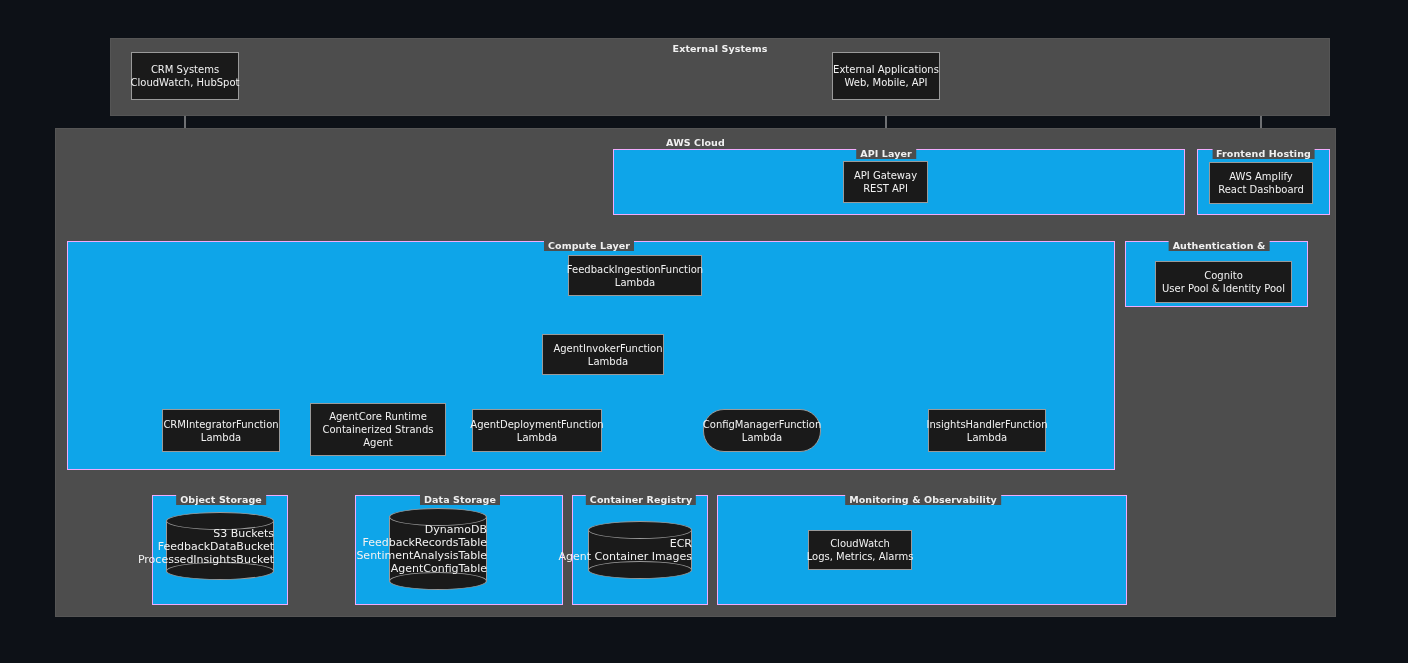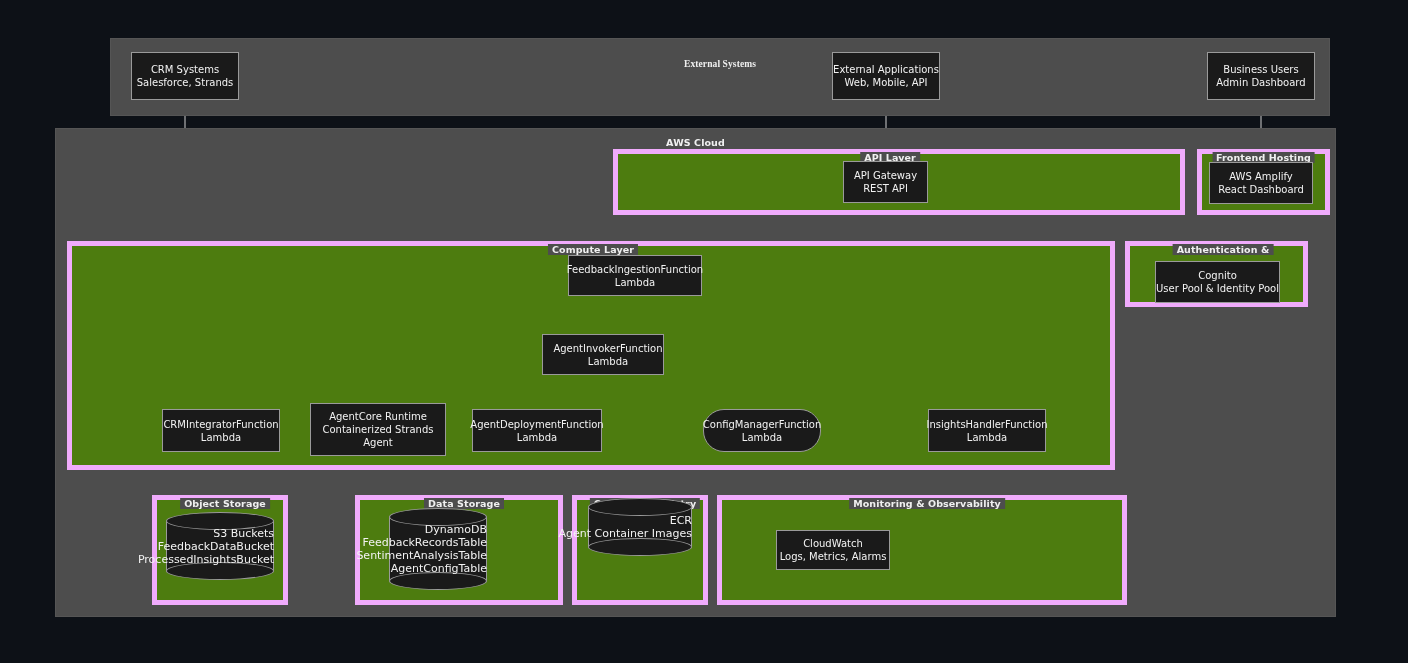--- a/index.html
+++ b/index.html
@@ -11,21 +11,21 @@
   }
   #stage{position:absolute;left:0;top:0;width:1408px;height:663px;}
 
   
   .cluster{
     position:absolute;
     background:#4d4d4d;
     box-sizing:border-box;
   }
   .cluster.outer{border:1px solid #555;}
-  .cluster.inner{border:5px solid #f0abfc;background:#4d7c0f;}
+  .cluster.inner{border:1px solid #f0abfc;background:#0ea5e9;}
   .cluster-label{
     position:absolute;
     top:-8px;
     transform:translateX(-50%);
     font-size:9.5px;
     font-weight:bold;
     color:#f0f0f0;
     white-space:nowrap;
     background:#4d4d4d;
     padding:0 4px;
@@ -175,21 +175,21 @@
 
     <path d="M1030,456 C1070,480 1000,510 925,528"></path>
     <polygon points="917,530 927,524 929,532"></polygon>
 
     <path d="M290,470 C330,490 600,498 800,504"></path>
     <path d="M1060,470 C1090,485 1040,500 950,515"></path>
     <path d="M640,468 C700,482 760,496 820,508"></path>
   </svg>
 
   <div class="cluster outer" style="left:110px;top:38px;width:1220px;height:78px;">
-    <span class="cluster-label" style="left:50%;top:20px;transform:translateX(-50%);background:transparent;font-family:Liberation Serif, serif;">External Systems</span>
+    <span class="cluster-label" style="left:50%;top:4px;transform:translateX(-50%);background:transparent;">External Systems</span>
   </div>
 
   <div class="cluster outer" style="left:55px;top:128px;width:1281px;height:489px;">
     <span class="cluster-label" style="left:50%;top:8px;transform:translateX(-50%);background:transparent;">AWS Cloud</span>
   </div>
 
   <div class="cluster inner" style="left:613px;top:149px;width:572px;height:66px;">
     <span class="cluster-label" style="left:272px;top:-2px;">API Layer</span>
   </div>
 
@@ -216,44 +216,40 @@
   <div class="cluster inner" style="left:572px;top:495px;width:136px;height:110px;">
     <span class="cluster-label" style="left:68px;top:-2px;">Container Registry</span>
   </div>
 
   <div class="cluster inner" style="left:717px;top:495px;width:410px;height:110px;">
     <span class="cluster-label" style="left:205px;top:-2px;">Monitoring &amp; Observability</span>
   </div>
 
   <div class="node" style="left:131px;top:52px;width:108px;height:48px;">
     <span class="ln">CRM Systems</span>
-    <span class="ln">Salesforce, Strands</span>
+    <span class="ln">CloudWatch, HubSpot</span>
   </div>
 
   <div class="node" style="left:832px;top:52px;width:108px;height:48px;">
     <span class="ln">External Applications</span>
     <span class="ln">Web, Mobile, API</span>
   </div>
 
-  <div class="node" style="left:1207px;top:52px;width:108px;height:48px;">
-    <span class="ln">Business Users</span>
-    <span class="ln">Admin Dashboard</span>
-  </div>
 
   <div class="node" style="left:843px;top:161px;width:85px;height:42px;">
     <span class="ln">API Gateway</span>
     <span class="ln">REST API</span>
   </div>
 
   <div class="node" style="left:1209px;top:162px;width:104px;height:42px;">
     <span class="ln">AWS Amplify</span>
     <span class="ln">React Dashboard</span>
   </div>
 
-  <div class="node" style="left:1155px;top:261px;width:125px;height:42px;">
+  <div class="node" style="left:1155px;top:261px;width:137px;height:42px;">
     <span class="ln">Cognito</span>
     <span class="ln">User Pool &amp; Identity Pool</span>
   </div>
 
   <div class="node" style="left:568px;top:255px;width:134px;height:41px;">
     <span class="ln">FeedbackIngestionFunction</span>
     <span class="ln">Lambda</span>
   </div>
 
   <div class="node" style="left:542px;top:334px;width:122px;height:41px;padding-left:10px;">
@@ -280,21 +276,21 @@
   <div class="node" style="left:703px;top:409px;width:118px;height:43px;border-radius:21px;">
     <span class="ln">ConfigManagerFunction</span>
     <span class="ln">Lambda</span>
   </div>
 
   <div class="node" style="left:928px;top:409px;width:118px;height:43px;">
     <span class="ln">InsightsHandlerFunction</span>
     <span class="ln">Lambda</span>
   </div>
 
-  <div class="node" style="left:776px;top:530px;width:114px;height:40px;align-items:center;">
+  <div class="node" style="left:808px;top:530px;width:104px;height:40px;align-items:center;">
     <span class="ln">CloudWatch</span>
     <span class="ln">Logs, Metrics, Alarms</span>
   </div>
 
   <div class="cyl" style="left:166px;top:512px;width:108px;height:68px;">
     <div class="body"></div>
     <div class="bot"></div>
     <div class="top"></div>
     <div class="txt">
       <span class="ln">S3 Buckets</span>
@@ -308,21 +304,21 @@
     <div class="bot"></div>
     <div class="top"></div>
     <div class="txt">
       <span class="ln">DynamoDB</span>
       <span class="ln">FeedbackRecordsTable</span>
       <span class="ln">SentimentAnalysisTable</span>
       <span class="ln">AgentConfigTable</span>
     </div>
   </div>
 
-  <div class="cyl" style="left:588px;top:498px;width:104px;height:58px;">
+  <div class="cyl" style="left:588px;top:521px;width:104px;height:58px;">
     <div class="body"></div>
     <div class="bot"></div>
     <div class="top"></div>
     <div class="txt">
       <span class="ln">ECR</span>
       <span class="ln">Agent Container Images</span>
     </div>
   </div>
 
 </div>

